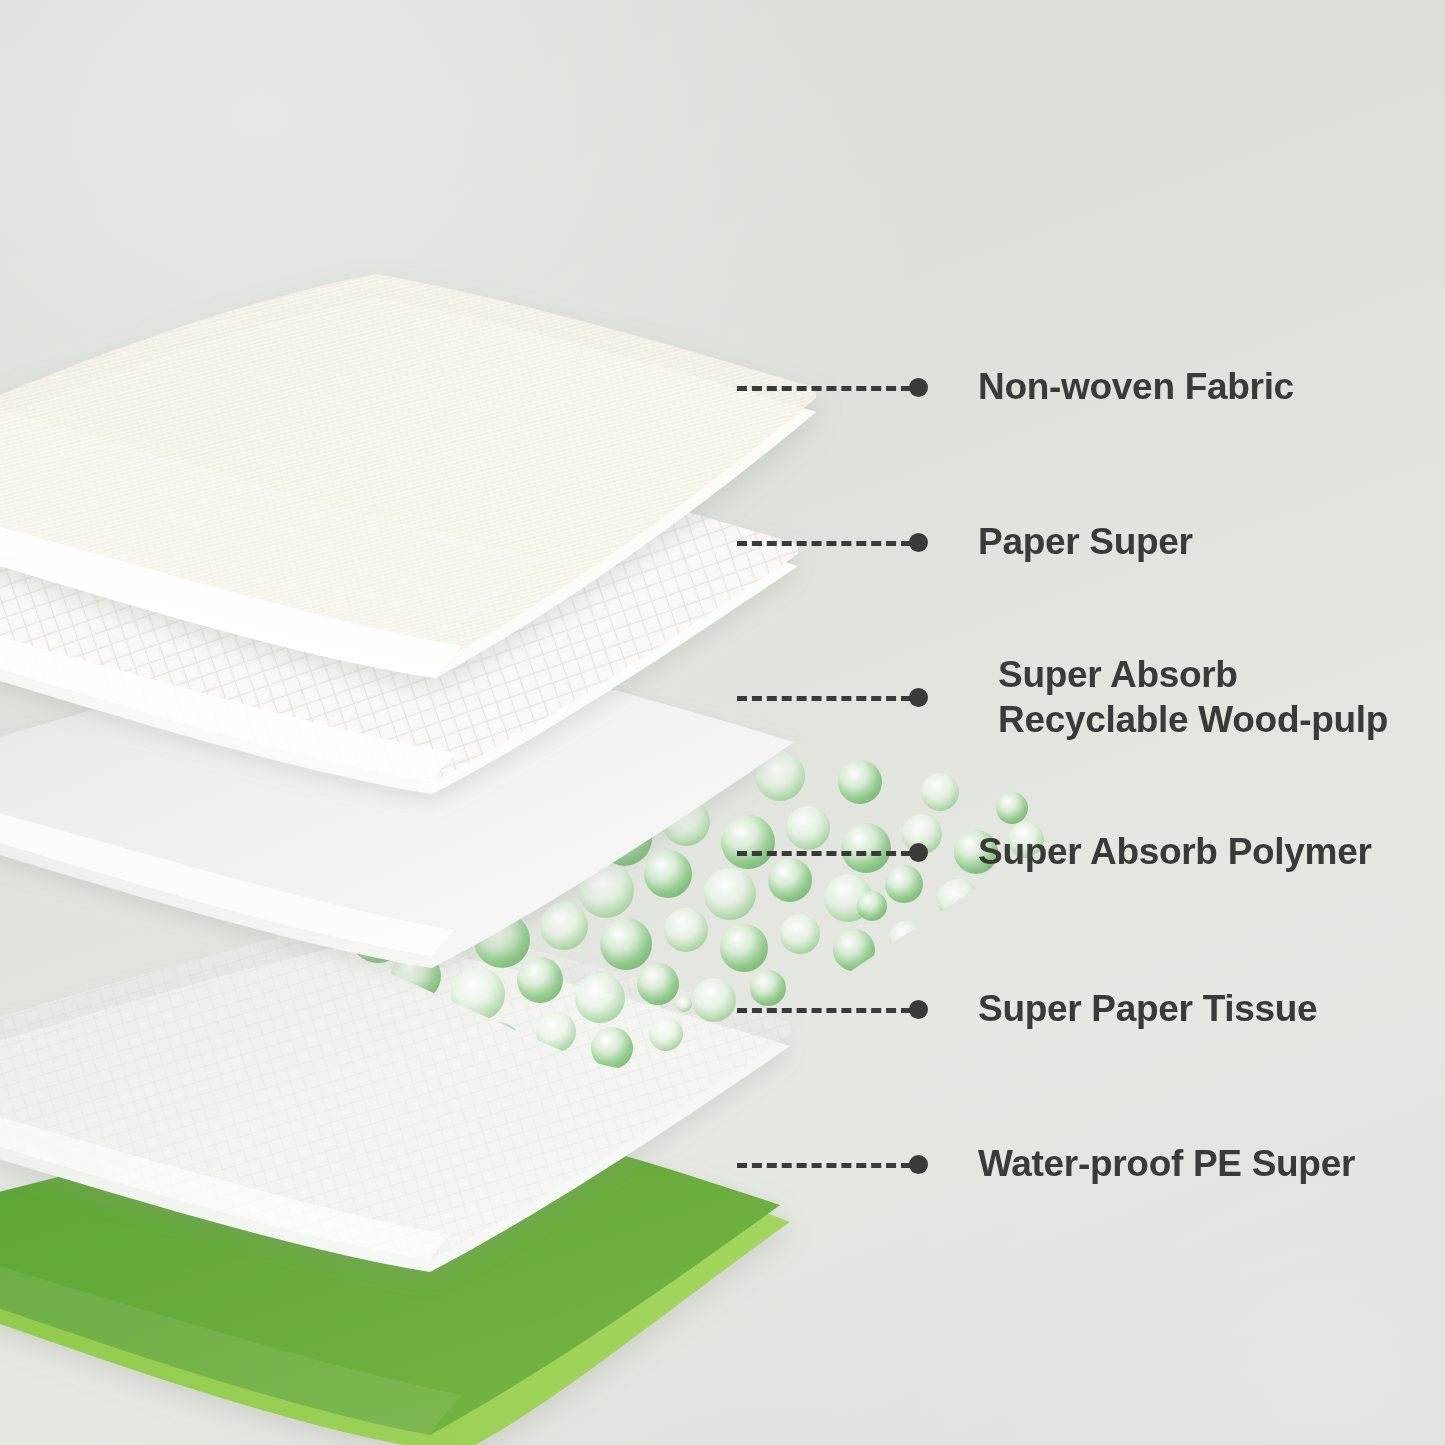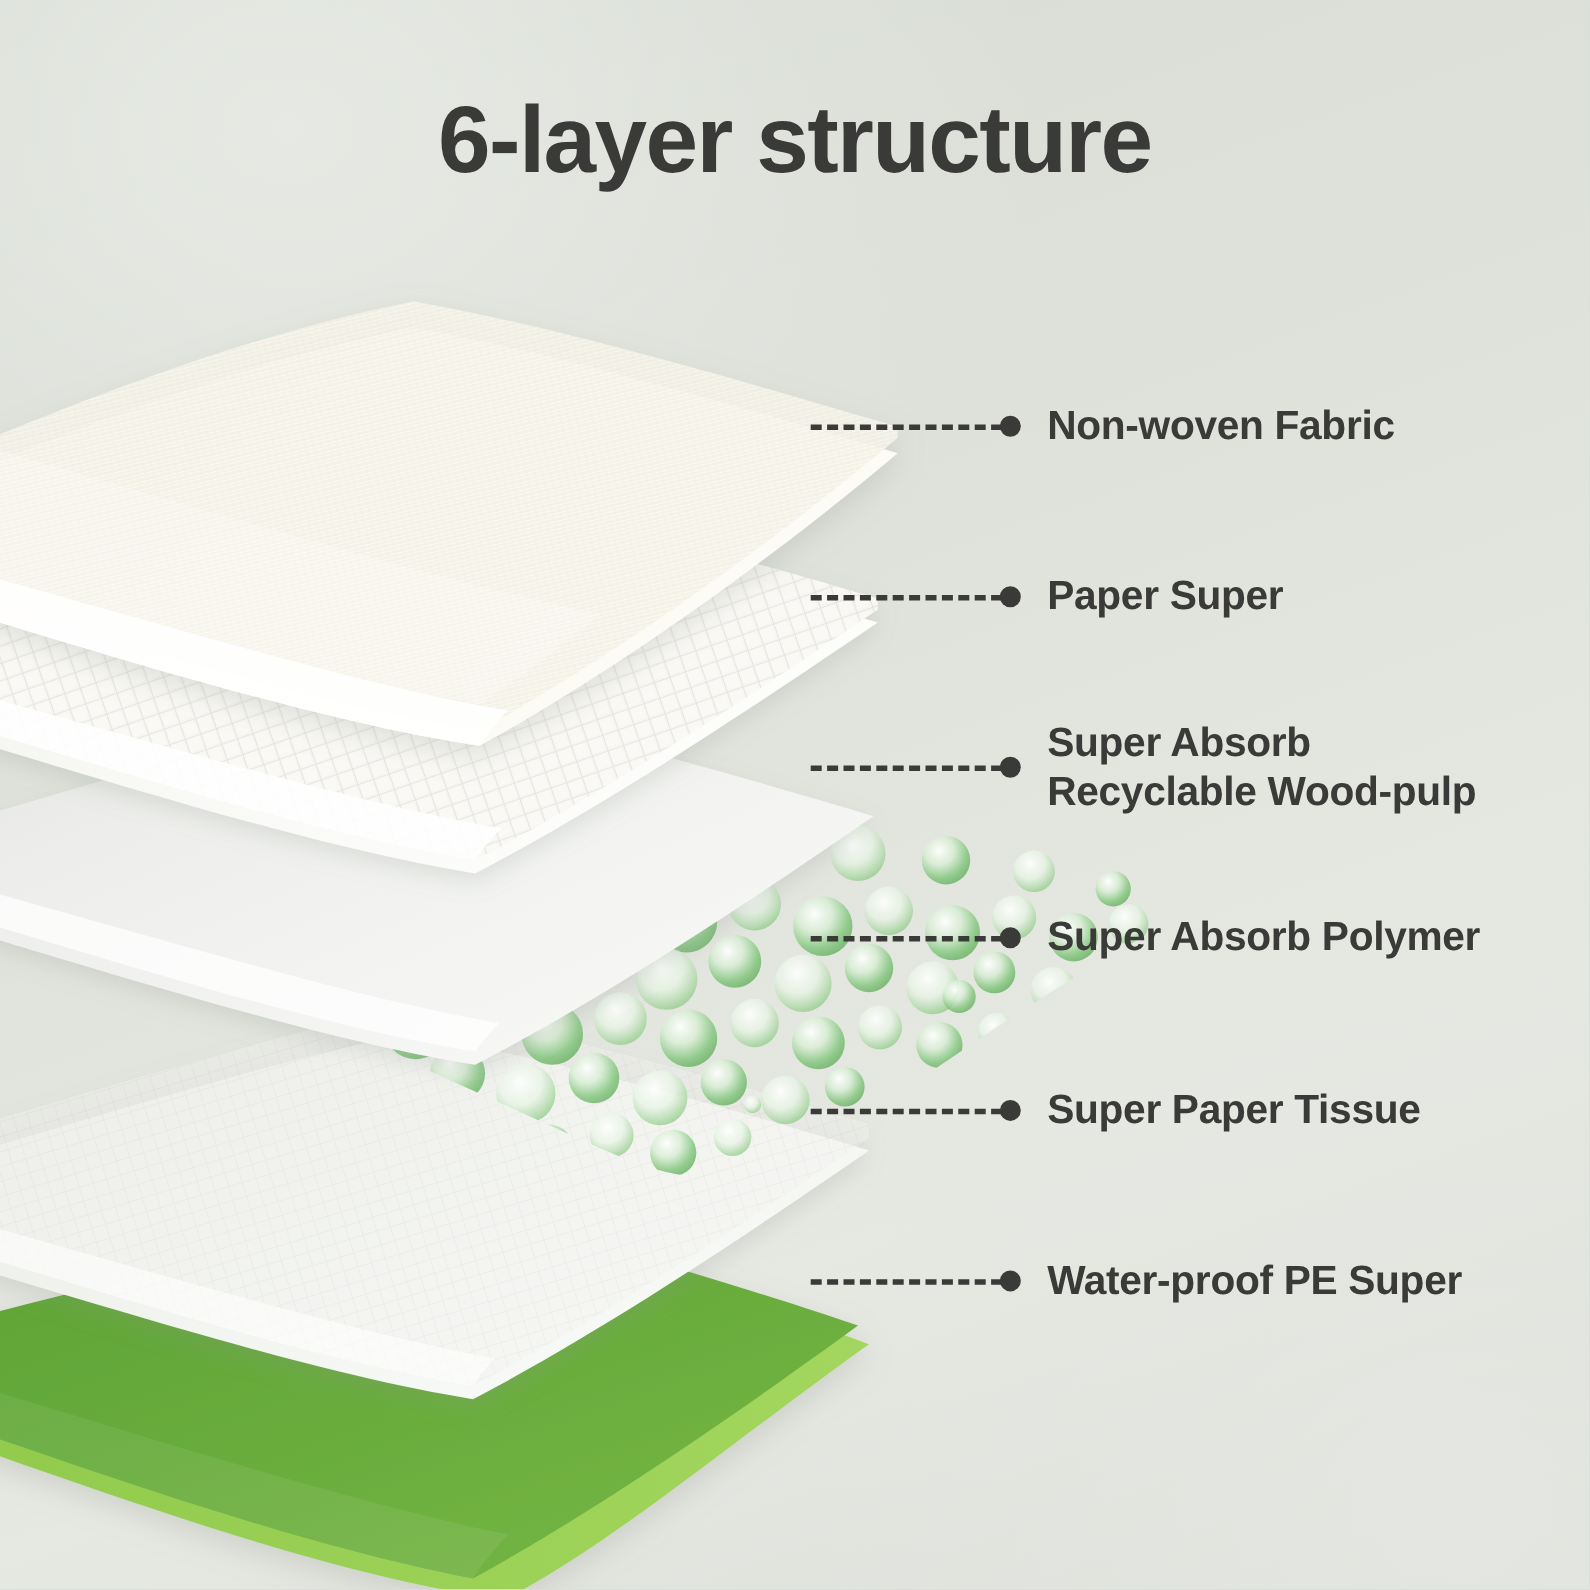--- a/index.html
+++ b/index.html
@@ -65,37 +65,36 @@
   .dot {
     position: absolute;
     width: 19px;
     height: 19px;
     border-radius: 50%;
     background: #3a3a38;
     top: -10px;
   }
   .callout-text {
     position: absolute;
-    left: 952px;
+    left: 978px;
     font-size: 37px;
     font-weight: bold;
     color: #3a3a38;
     line-height: 45px;
     letter-spacing: -0.3px;
     white-space: pre-line;
   }
   .callout-text.one-line { top: -24px; }
-  .callout-text.two-line { top: -46px; }
+  .callout-text.two-line { top: -46px; margin-left: 20px; }
 </style>
 </head>
 <body>
 
 <div id="infographic">
 
-  <div id="title">6-layer structure</div>
 
   <div id="stack">
     <svg viewBox="0 0 1445 1445" xmlns="http://www.w3.org/2000/svg">
       <defs>
 
         <pattern id="fiberTex" width="7" height="7" patternUnits="userSpaceOnUse" patternTransform="rotate(-14)">
           <rect width="7" height="7" fill="#f4f1e6"></rect>
           <path d="M0 1.5 H7 M0 4.5 H7" stroke="#fbfaf4" stroke-width="1.1"></path>
           <path d="M3.5 0 V7" stroke="#ece8da" stroke-width="0.6" opacity="0.55"></path>
         </pattern>

